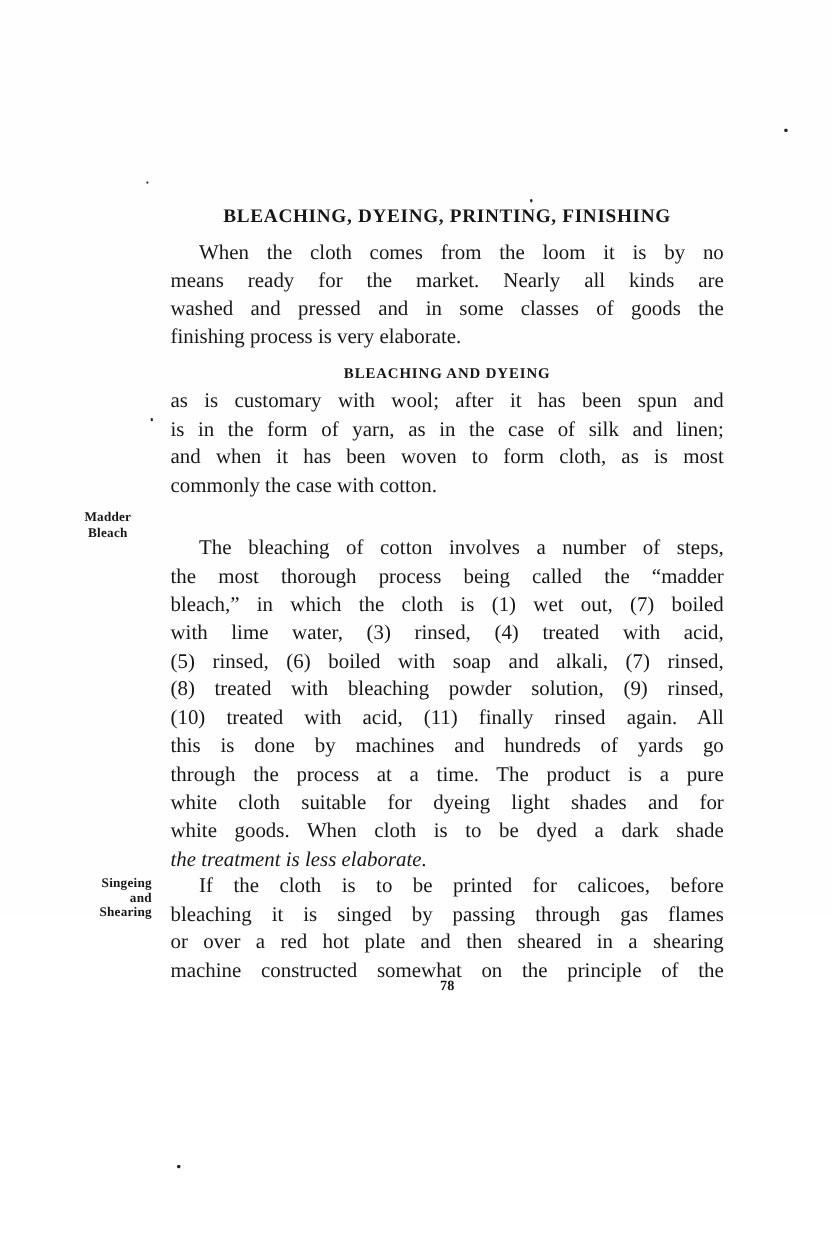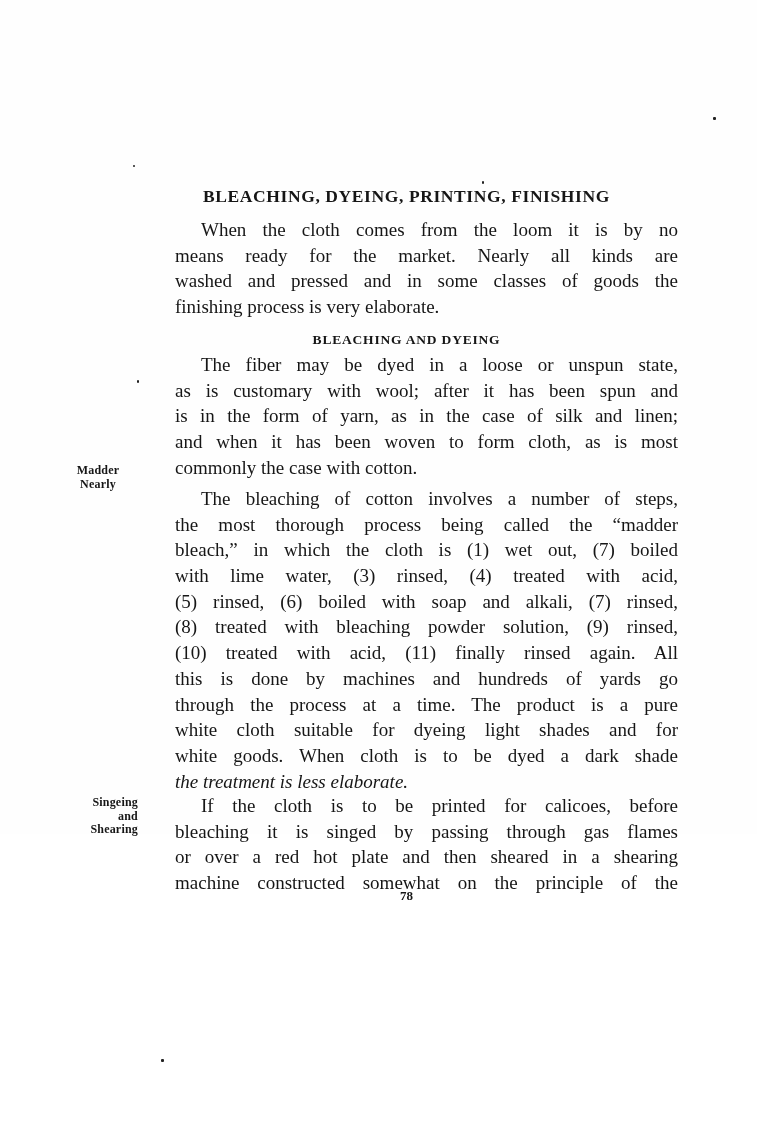--- a/index.html
+++ b/index.html
@@ -19,21 +19,20 @@
     white-space: nowrap;
   }
   .subheading {
     position: absolute; left: 155px; top: 332px; width: 503px;
     text-align: center; font-weight: 700; font-size: 13.5px; letter-spacing: 0.8px;
     white-space: nowrap;
   }
   .para {
     position: absolute; left: 155px; width: 503px;
     font-size: 19px;
-    margin-left: 20px;
   }
   .ln {
     display: block; height: 25.7px; line-height: 25.7px;
     text-align: justify; text-align-last: justify;
     white-space: nowrap;
   }
   .ln.last { text-align-last: left; }
   .ln.first { text-indent: 26px; }
   .ln.ital { font-style: italic; }
 
@@ -68,30 +67,29 @@
   <div class="para" style="top:217px;">
     <span class="ln first">When the cloth comes from the loom it is by no</span>
     <span class="ln">means ready for the market.  Nearly all kinds are</span>
     <span class="ln">washed and pressed and in some classes of goods the</span>
     <span class="ln last">finishing process is very elaborate.</span>
   </div>
 
   <div class="subheading">BLEACHING AND DYEING</div>
 
   <div class="para" style="top:352px;">
-    <span class="ln first">The fiber may be dyed in a loose or unspun state,</span>
     <span class="ln">as is customary with wool; after it has been spun and</span>
     <span class="ln">is in the form of yarn, as in the case of silk and linen;</span>
     <span class="ln">and when it has been woven to form cloth, as is most</span>
     <span class="ln last">commonly the case with cotton.</span>
   </div>
 
   <div class="margin-note center" style="top:464px;">
     <div>Madder</div>
-    <div>Nearly</div>
+    <div>Bleach</div>
   </div>
 
   <div class="para" style="top:486px;">
     <span class="ln first">The bleaching of cotton involves a number of steps,</span>
     <span class="ln">the most thorough process being called the “madder</span>
     <span class="ln">bleach,” in which the cloth is (1) wet out, (7) boiled</span>
     <span class="ln">with lime water, (3) rinsed, (4) treated with acid,</span>
     <span class="ln">(5) rinsed, (6) boiled with soap and alkali, (7) rinsed,</span>
     <span class="ln">(8) treated with bleaching powder solution, (9) rinsed,</span>
     <span class="ln">(10) treated with acid, (11) finally rinsed again.  All</span>

